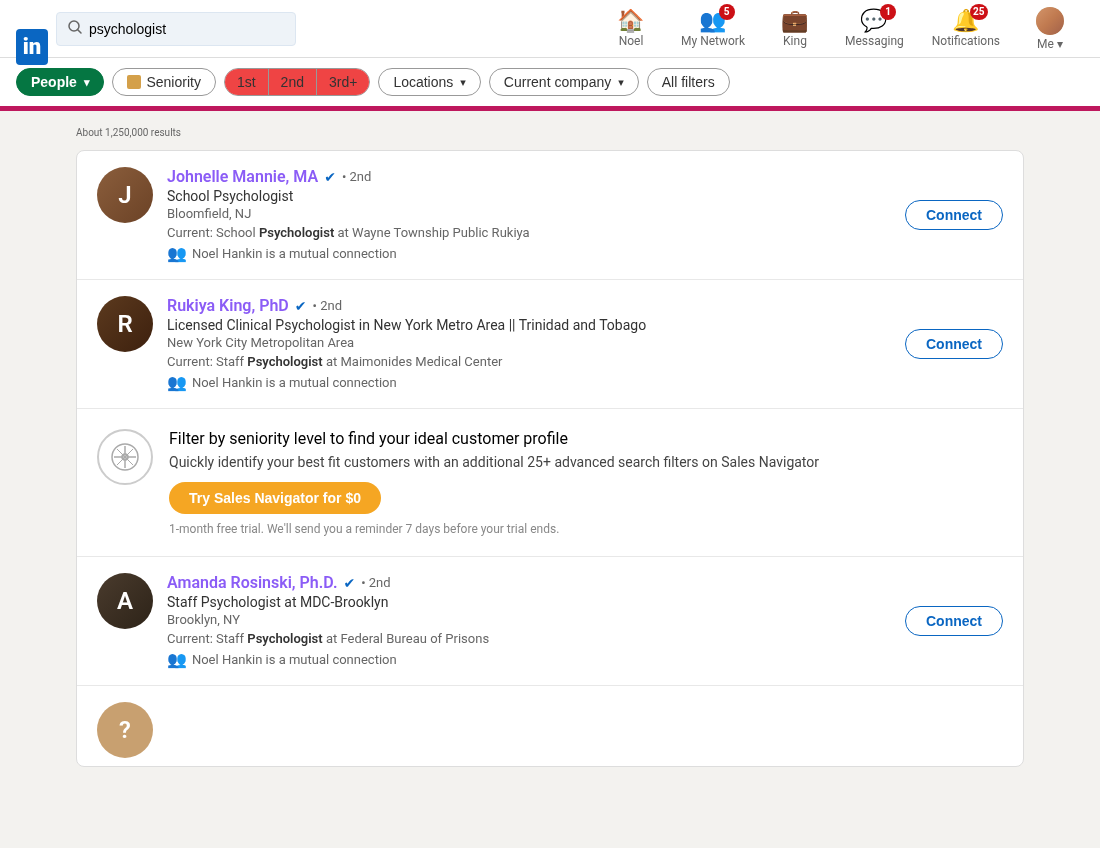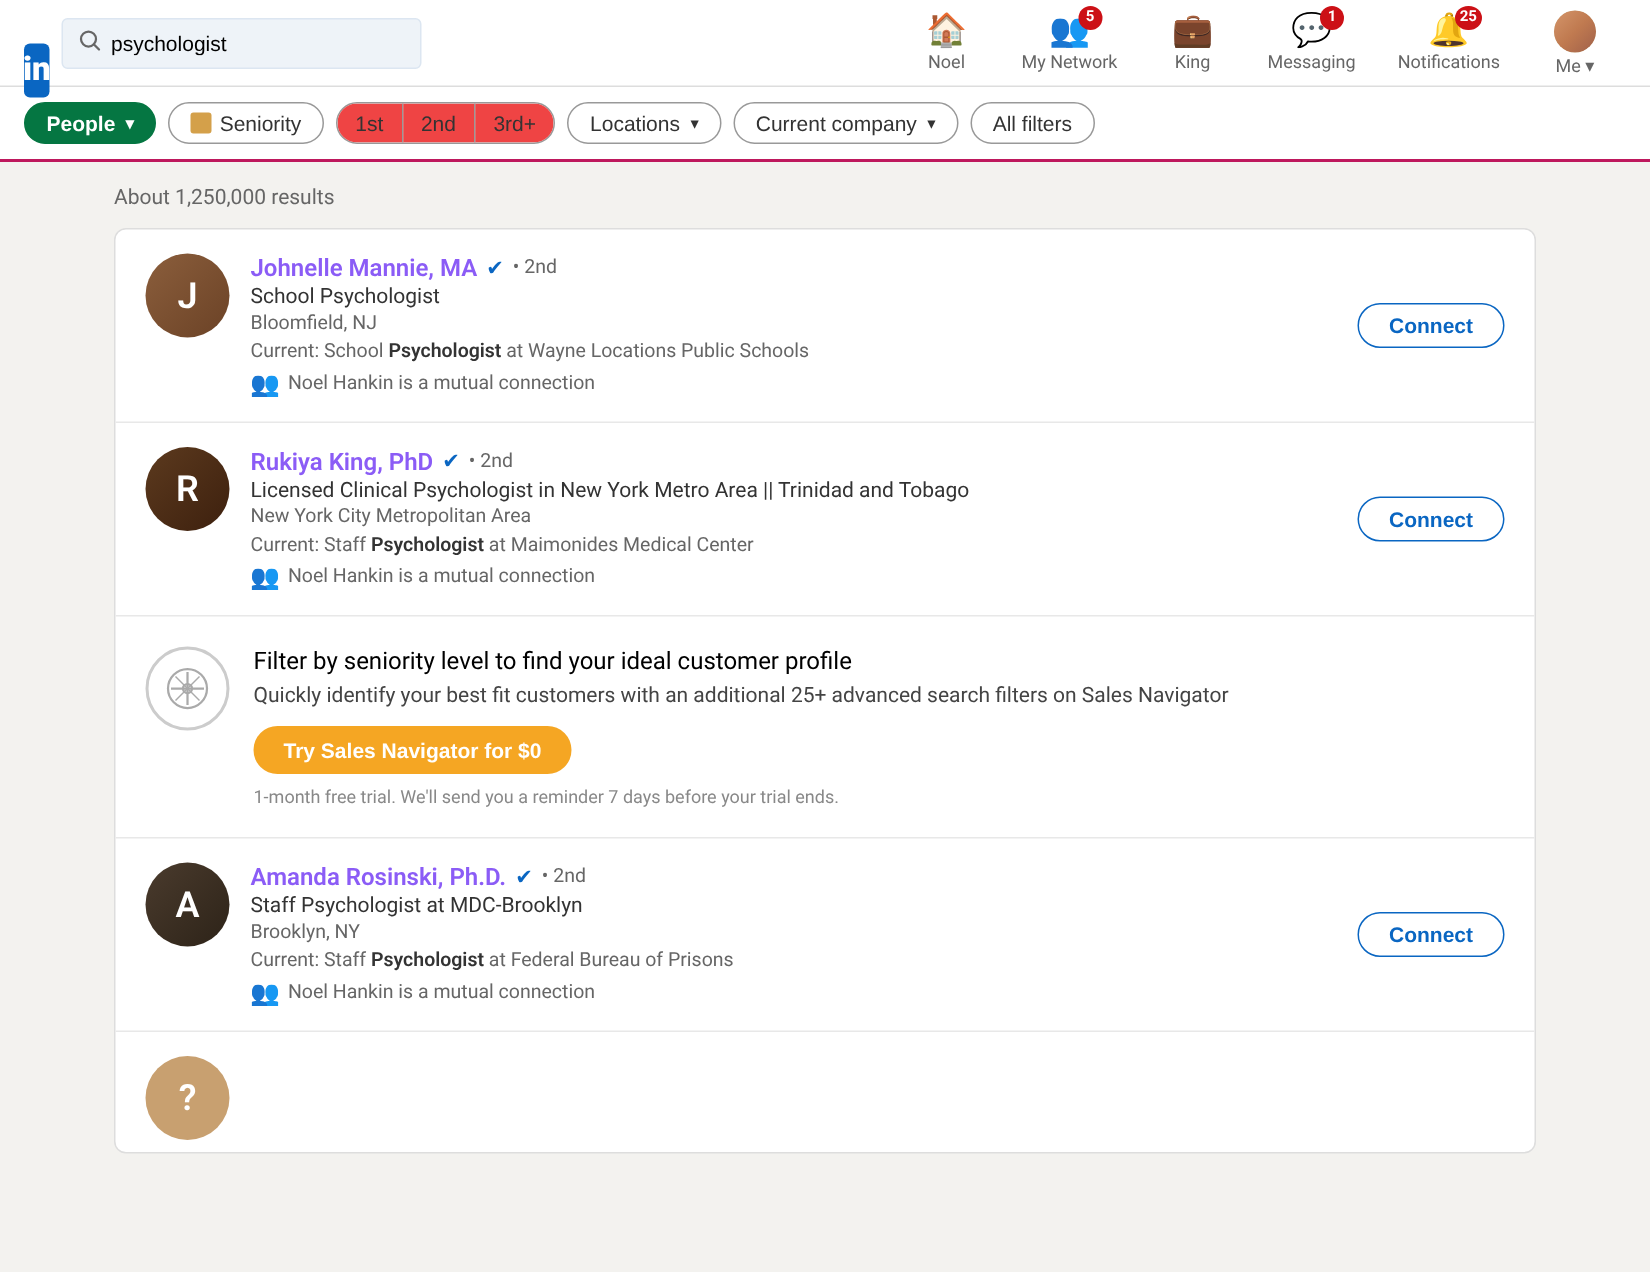--- a/index.html
+++ b/index.html
@@ -11,21 +11,21 @@
       border-bottom: 1px solid #ddd;
       padding: 0 16px;
       display: flex;
       align-items: center;
       height: 58px;
       position: sticky;
       top: 0;
       z-index: 100;
     }
     .header-logo {
-      width: 17px;
+      width: 32px;
       height: 36px;
       background: #0a66c2;
       border-radius: 4px;
       display: flex;
       align-items: center;
       justify-content: center;
       color: #fff;
       font-size: 22px;
       font-weight: 900;
       margin-right: 8px;
@@ -102,21 +102,21 @@
     .me-avatar-inner {
       width: 100%;
       height: 100%;
       background: linear-gradient(135deg, #d4956a 0%, #c07a50 50%, #a0604a 100%);
       border-radius: 50%;
     }
 
     
     .filter-bar {
       background: #fff;
-      border-bottom: 2px solid #be185d;
+      border-bottom: 5px solid #be185d;
       padding: 10px 16px;
       display: flex;
       gap: 8px;
       flex-wrap: wrap;
     }
     .filter-btn {
       display: inline-flex;
       align-items: center;
       gap: 5px;
       border: 1.5px solid #999;
@@ -154,21 +154,21 @@
     }
     .conn-btn:last-child { border-right: none; }
 
     
     .results-area {
       max-width: 980px;
       margin: 0 auto;
       padding: 16px 16px;
     }
     .results-count {
-      font-size: 14px;
+      font-size: 10px;
       color: #666;
       margin-bottom: 12px;
     }
 
     
     .results-card {
       background: #fff;
       border-radius: 8px;
       border: 1px solid #ddd;
       overflow: hidden;
@@ -426,21 +426,21 @@
       </div>
       <div class="result-info">
         <div class="result-name-row">
           <span class="result-name">Johnelle Mannie, MA</span>
           <span class="verified-icon">✔</span>
           <span class="degree-badge">• <span>2nd</span></span>
         </div>
         <div class="result-title">School Psychologist</div>
         <div class="result-location">Bloomfield, NJ</div>
         <div class="result-current">
-          <span>Current: School </span><strong>Psychologist</strong><span> at Wayne Locations Public Schools</span>
+          <span>Current: School </span><strong>Psychologist</strong><span> at Wayne Township Public Rukiya</span>
         </div>
         <div class="mutual-connection">
           <span class="mutual-icon">👥</span>
           <span>Noel Hankin is a mutual connection</span>
         </div>
       </div>
       <button class="connect-btn">Connect</button>
     </div>
 
     <div class="result-item">

